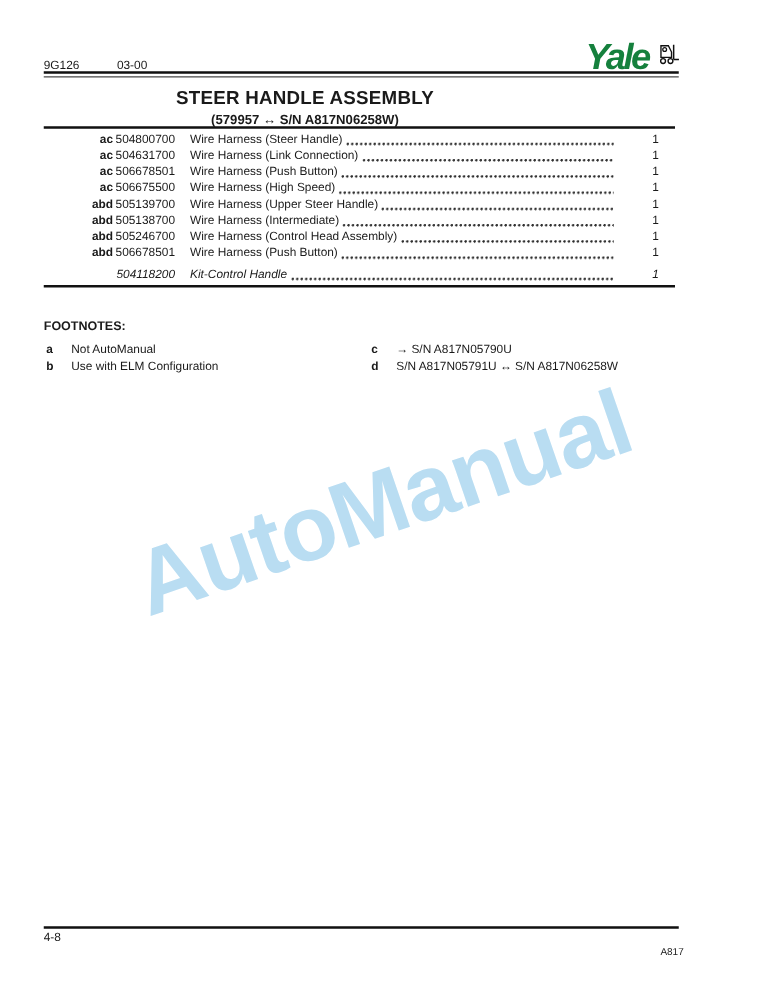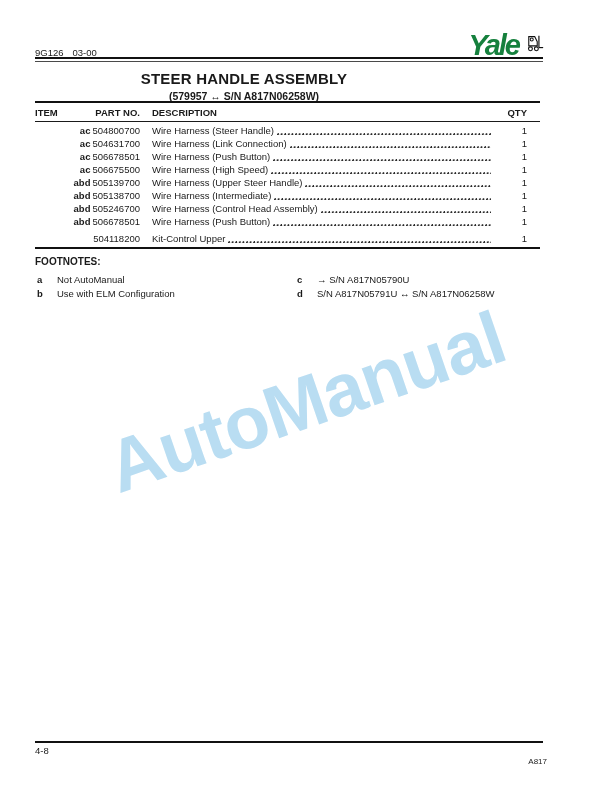--- a/index.html
+++ b/index.html
@@ -19,21 +19,21 @@
     transform:translate(-50%,-50%) rotate(-19deg);
     font-size:74px;
     font-weight:bold;
     letter-spacing:-1px;
     white-space:nowrap;
     z-index:0;
     user-select:none;
   }
   
   .hdr-left{position:absolute;left:35px;top:47px;font-size:9.5px;z-index:1;}
-  .hdr-left .rev{margin-left:9px;}
+  .hdr-left .rev{margin-left:30px;}
   .brand{position:absolute;right:68px;top:32px;display:flex;align-items:flex-end;z-index:1;}
   .brand-text{
     font-size:29px;font-weight:bold;font-style:italic;
     letter-spacing:-2px;line-height:24px;color:#15803d;
   }
   .brand-icon{margin-left:3px;margin-bottom:0px;}
   .rule{position:absolute;left:35px;width:508px;background:#111;z-index:1;}
   .hdr-rule{top:56.5px;height:2.2px;}
   .hdr-rule2{top:60.5px;height:1px;background:#4a4a4a;}
   
@@ -52,21 +52,21 @@
     display:flex;align-items:center;height:18px;
     border-bottom:1px solid #1a1a1a;
     font-weight:bold;
   }
   .c-item{width:40px;}
   .c-part{width:65px;text-align:right;}
   .c-desc{margin-left:12px;flex:1;}
   .c-qty{width:30px;text-align:right;margin-right:13px;}
   .rows{padding-top:2px;}
   .row{display:flex;align-items:baseline;line-height:13px;height:13px;}
-  .row.kit{margin-top:4px;margin-bottom:2px;}
+  .row.kit{margin-top:4px;margin-bottom:2px;font-style:italic;}
   .cell-part{width:105px;text-align:right;white-space:nowrap;}
   .pfx{font-weight:bold;margin-right:2px;}
   .pfx:empty{display:none;}
   .cell-desc{margin-left:12px;white-space:nowrap;}
   .leader{
     flex:1;align-self:stretch;
     margin:0 6px 0 3px;
     background-image:radial-gradient(circle at 1.2px 10.2px,#2a2a2a 0.8px,transparent 1.15px);
     background-size:3.6px 13px;
     background-repeat:repeat-x;
@@ -114,26 +114,20 @@
 
   <div class="rule hdr-rule"></div>
   <div class="rule hdr-rule2"></div>
 
   <div class="title-block">
     <div class="title-main">STEER HANDLE ASSEMBLY</div>
     <div class="title-sub">(579957 ↔ S/N A817N06258W)</div>
   </div>
 
   <section class="table">
-    <div class="thead">
-      <span class="c-item">ITEM</span>
-      <span class="c-part">PART NO.</span>
-      <span class="c-desc">DESCRIPTION</span>
-      <span class="c-qty">QTY</span>
-    </div>
 
     <div class="rows">
         <div class="row">
       <span class="cell-part"><b class="pfx">ac</b><span>504800700</span></span>
       <span class="cell-desc">Wire Harness (Steer Handle)</span>
       <span class="leader"></span>
       <span class="cell-qty">1</span>
     </div>
         <div class="row">
       <span class="cell-part"><b class="pfx">ac</b><span>504631700</span></span>
@@ -174,21 +168,21 @@
         <div class="row">
       <span class="cell-part"><b class="pfx">abd</b><span>506678501</span></span>
       <span class="cell-desc">Wire Harness (Push Button)</span>
       <span class="leader"></span>
       <span class="cell-qty">1</span>
     </div>
       </div>
 
     <div class="row kit">
       <span class="cell-part"><span>504118200</span></span>
-      <span class="cell-desc">Kit-Control Upper</span>
+      <span class="cell-desc">Kit-Control Handle</span>
       <span class="leader"></span>
       <span class="cell-qty">1</span>
     </div>
   </section>
 
   <section class="footnotes">
     <div class="fn-heading">FOOTNOTES:</div>
     <div class="fn-grid">
       <div class="fn-col fn-col-left">
         <div class="fn-row">

